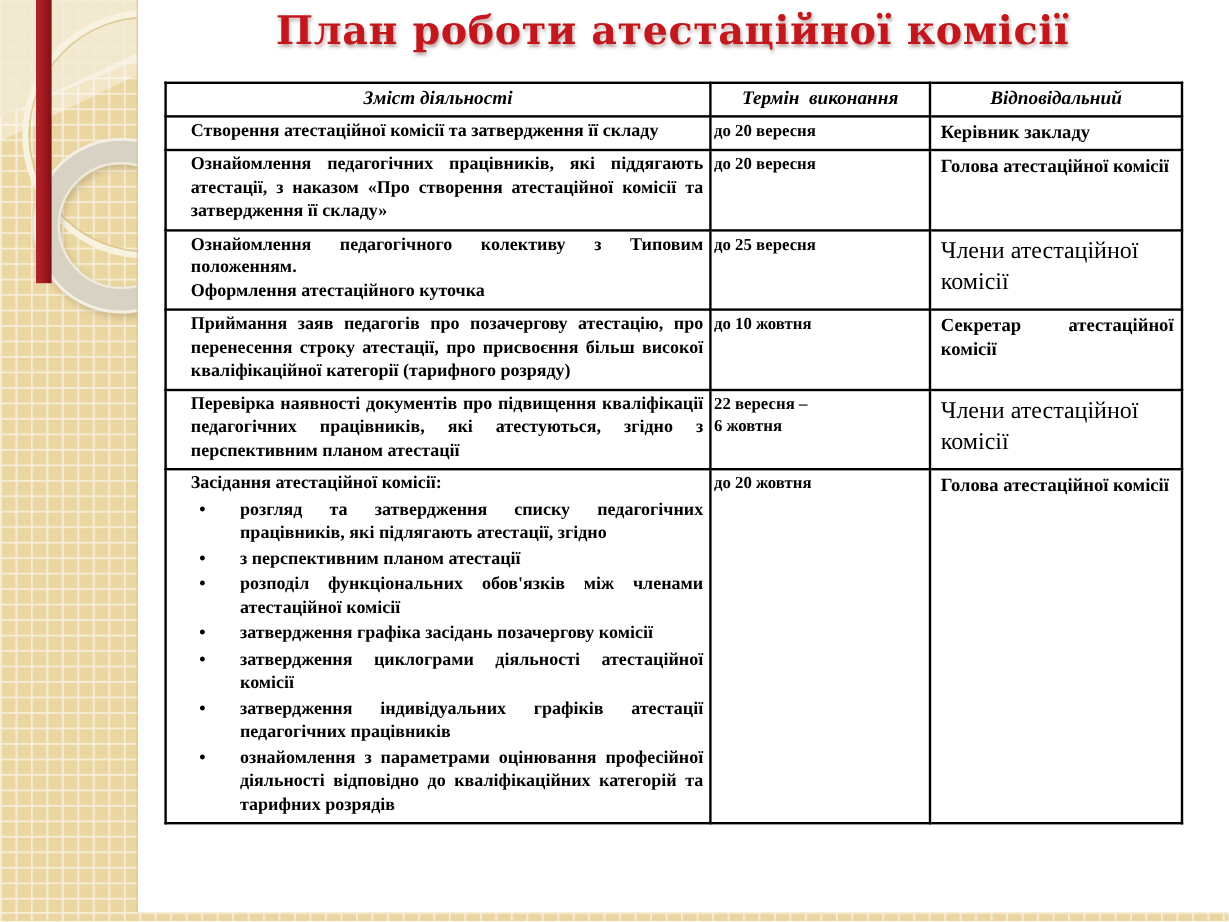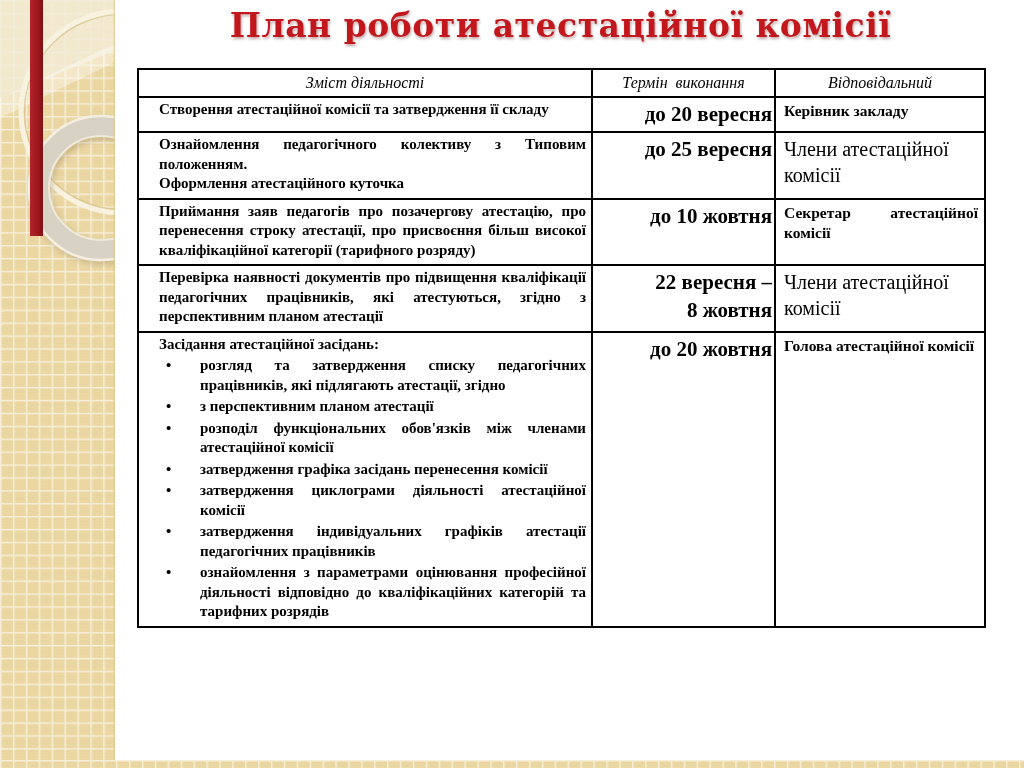--- a/index.html
+++ b/index.html
@@ -52,21 +52,21 @@
     table-layout: fixed;
     background: #ffffff;
   }
   table.plan th, table.plan td {
     border: 2px solid #000000;
     vertical-align: top;
     color: #000000;
   }
   table.plan th {
     font-size: 16px;
-    font-weight: normal;
+    font-weight: bold;
     font-style: italic;
     text-align: center;
     padding: 4px 2px;
     white-space: pre-wrap;
   }
   td.cell-activity {
     font-size: 15px;
     font-weight: bold;
     line-height: 1.3;
     padding: 2px 5px 4px 20px;
@@ -76,23 +76,23 @@
     position: relative;
     padding-left: 41px;
     text-align: justify;
     margin-top: 2px;
   }
   .bullet-dot {
     position: absolute; left: 7px; top: 0;
     font-weight: bold;
   }
   td.cell-term {
-    font-size: 21px;
-    font-weight: bold;
-    text-align: right;
+    font-size: 14px;
+    font-weight: bold;
+    text-align: left;
     line-height: 1.3;
     padding: 3px 2px;
     margin-top: 17px;
   }
   td.cell-resp {
     font-size: 15.5px;
     line-height: 1.3;
     padding: 3px 6px 3px 8px;
   }
   td.cell-resp .resp-bold {
@@ -166,20 +166,31 @@
           </td>
           <td class="cell-term">
             <div class="term-line">до 20 вересня</div>
           </td>
           <td class="cell-resp">
             <span class="resp-bold">Керівник закладу</span>
           </td>
         </tr>
         <tr>
           <td class="cell-activity">
+            <div class="para">Ознайомлення педагогічних працівників, які піддягають атестації, з наказом «Про створення атестаційної комісії та затвердження її складу»</div>
+          </td>
+          <td class="cell-term">
+            <div class="term-line">до 20 вересня</div>
+          </td>
+          <td class="cell-resp">
+            <span class="resp-bold">Голова атестаційної комісії</span>
+          </td>
+        </tr>
+        <tr>
+          <td class="cell-activity">
             <div class="para">Ознайомлення педагогічного колективу з Типовим положенням.</div>
             <div class="para">Оформлення атестаційного куточка</div>
           </td>
           <td class="cell-term">
             <div class="term-line">до 25 вересня</div>
           </td>
           <td class="cell-resp">
             <span class="resp-reg">Члени атестаційної комісії</span>
           </td>
         </tr>
@@ -193,34 +204,34 @@
           <td class="cell-resp">
             <span class="resp-bold">Секретар атестаційної комісії</span>
           </td>
         </tr>
         <tr>
           <td class="cell-activity">
             <div class="para">Перевірка наявності документів про підвищення кваліфікації педагогічних працівників, які атестуються, згідно з перспективним планом атестації</div>
           </td>
           <td class="cell-term">
             <div class="term-line">22 вересня –</div>
-            <div class="term-line">8 жовтня</div>
+            <div class="term-line">6 жовтня</div>
           </td>
           <td class="cell-resp">
             <span class="resp-reg">Члени атестаційної комісії</span>
           </td>
         </tr>
         <tr>
           <td class="cell-activity">
-            <div class="para">Засідання атестаційної засідань:</div>
+            <div class="para">Засідання атестаційної комісії:</div>
             <div class="bullet-list">
               <div class="bullet-item"><span class="bullet-dot">•</span><span class="bullet-text">розгляд та затвердження списку педагогічних працівників, які підлягають атестації, згідно</span></div>
               <div class="bullet-item"><span class="bullet-dot">•</span><span class="bullet-text">з перспективним планом атестації</span></div>
               <div class="bullet-item"><span class="bullet-dot">•</span><span class="bullet-text">розподіл функціональних обов'язків між членами атестаційної комісії</span></div>
-              <div class="bullet-item"><span class="bullet-dot">•</span><span class="bullet-text">затвердження графіка засідань перенесення комісії</span></div>
+              <div class="bullet-item"><span class="bullet-dot">•</span><span class="bullet-text">затвердження графіка засідань позачергову комісії</span></div>
               <div class="bullet-item"><span class="bullet-dot">•</span><span class="bullet-text">затвердження циклограми діяльності атестаційної комісії</span></div>
               <div class="bullet-item"><span class="bullet-dot">•</span><span class="bullet-text">затвердження індивідуальних графіків атестації педагогічних працівників</span></div>
               <div class="bullet-item"><span class="bullet-dot">•</span><span class="bullet-text">ознайомлення з параметрами оцінювання професійної діяльності відповідно до кваліфікаційних категорій та тарифних розрядів</span></div>
             </div>
           </td>
           <td class="cell-term">
             <div class="term-line">до 20 жовтня</div>
           </td>
           <td class="cell-resp">
             <span class="resp-bold">Голова атестаційної комісії</span>

